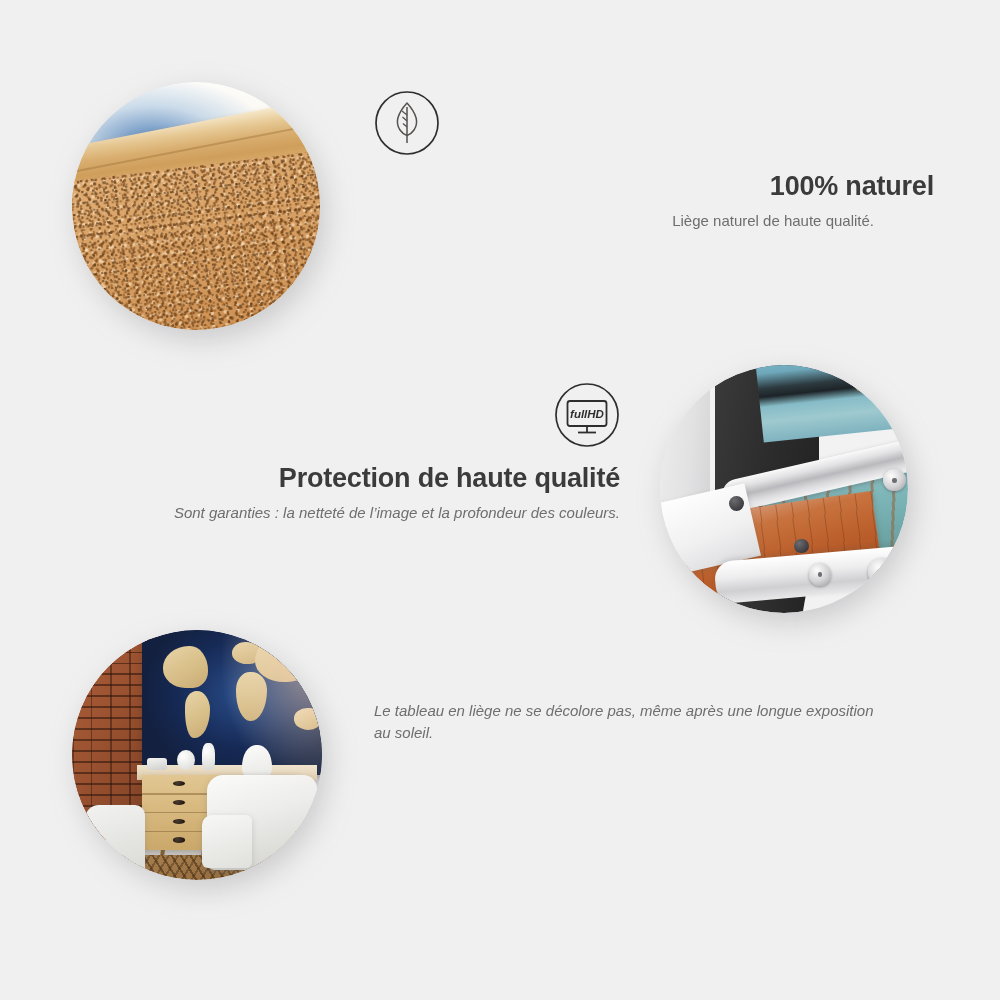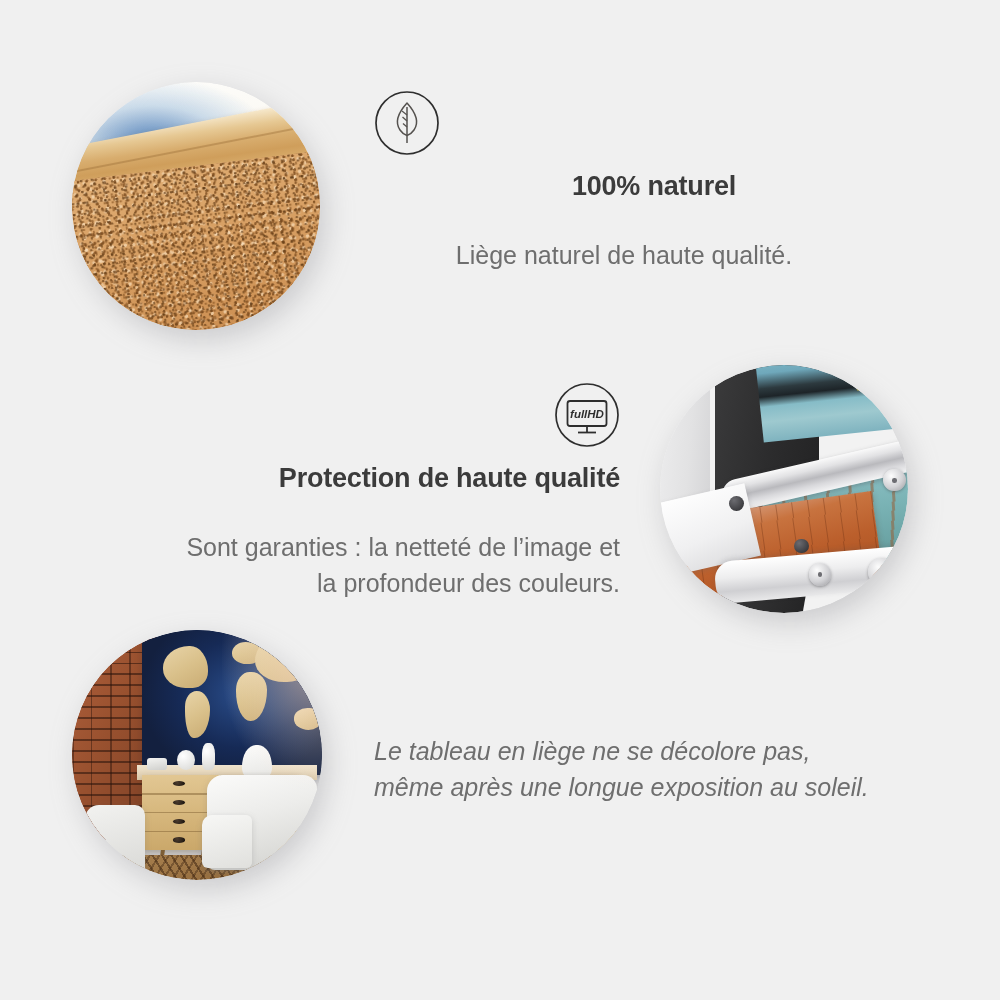--- a/index.html
+++ b/index.html
@@ -261,38 +261,38 @@
     background:radial-gradient(circle at 34% 30%,#ffffff,#d6d6d3);
   }
   .room-deco.d1 { left:42%; top:48%; width:7%; height:8%; }
   .room-deco.d2 { left:52%; top:45%; width:5%; height:11%; border-radius:40% 40% 30% 30%; }
   .room-deco.d3 { left:30%; top:51%; width:8%; height:5%; border-radius:3px;
                   background:linear-gradient(170deg,#f4f4f2,#cfcfcc); }
 
   
   .feature { position:absolute; }
 
-  #feature-natural   { left:374px; top:90px;  width:560px; text-align:center; }
+  #feature-natural   { left:374px; top:90px;  width:560px; text-align:right; }
   #feature-print     { left:170px; top:382px; width:450px; text-align:right; }
   #feature-uv        { left:374px; top:700px; width:560px; text-align:left; }
 
   .icon-wrap { margin-bottom:14px; }
   #feature-print .icon-wrap { text-align:right; }
 
   .f-title {
     font-size:27px; font-weight:bold; color:#3b3b3b;
     letter-spacing:-.2px; line-height:1.25; margin-bottom:6px;
   }
   #feature-print .f-title { font-size:27px; }
   .f-desc {
-    font-size:25px; color:#6e6e6e; line-height:1.45; font-weight:normal;margin-top:33px;
+    font-size:15px; color:#6e6e6e; line-height:1.45; font-weight:normal;
   }
   #feature-natural .f-desc { max-width:500px; }
   #feature-uv .f-desc { max-width:500px;font-style:italic; }
-  #feature-print .f-desc { max-width:450px; margin-left:auto; }
+  #feature-print .f-desc { max-width:450px; margin-left:auto;font-style:italic; }
 
   .icon-svg { display:block; }
   #feature-print .icon-svg { margin-left:auto; }
 
   .fullhd-label {
     font-family:"Liberation Sans", sans-serif;
     font-size:11.5px; font-style:italic; font-weight:bold; fill:#2e2e2e;
   }
   .uvsafe-label {
     font-family:"Liberation Sans", sans-serif;

